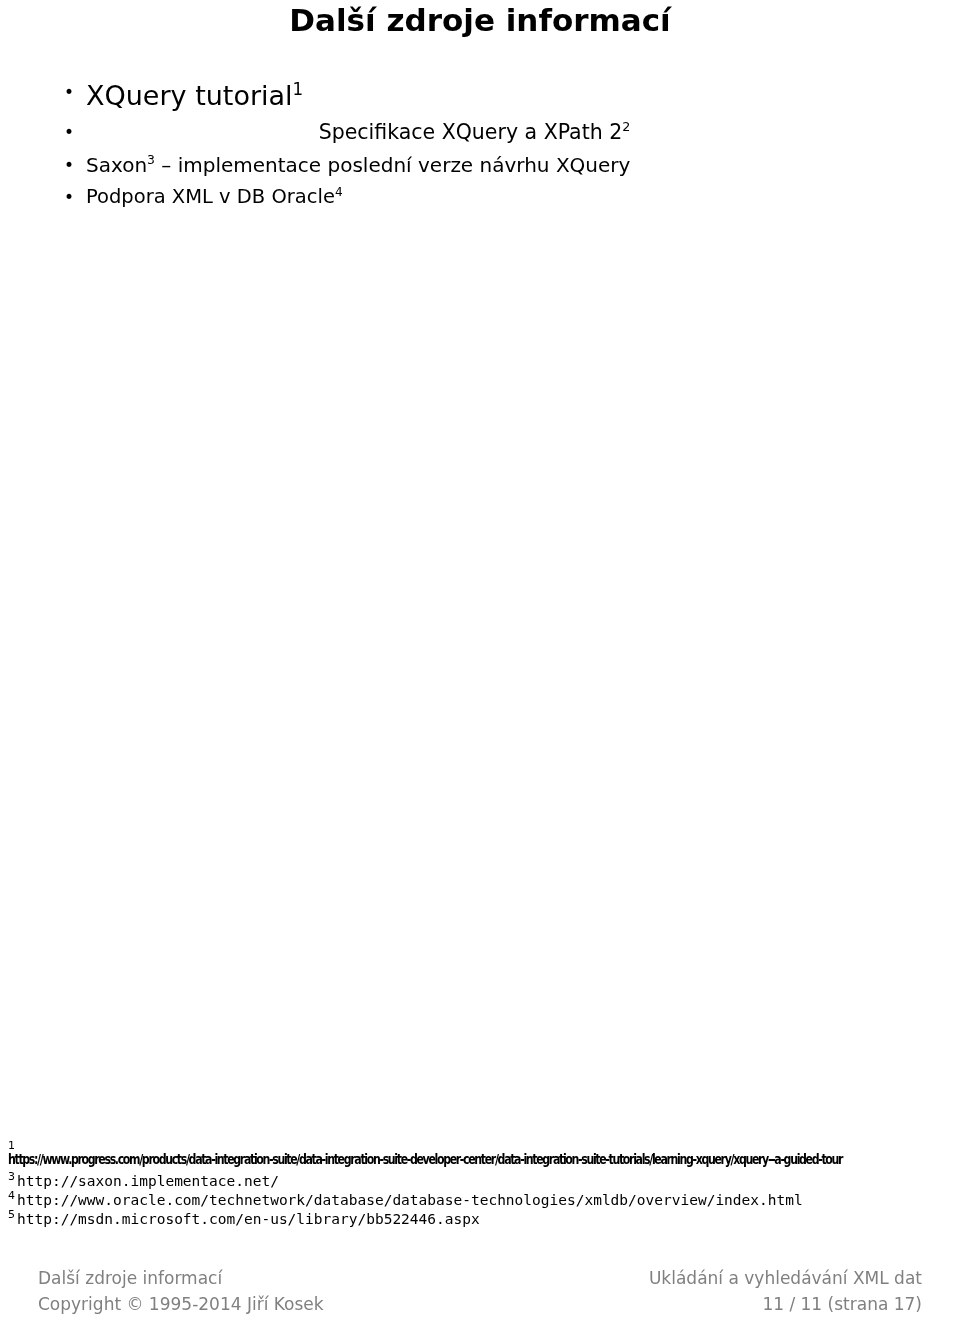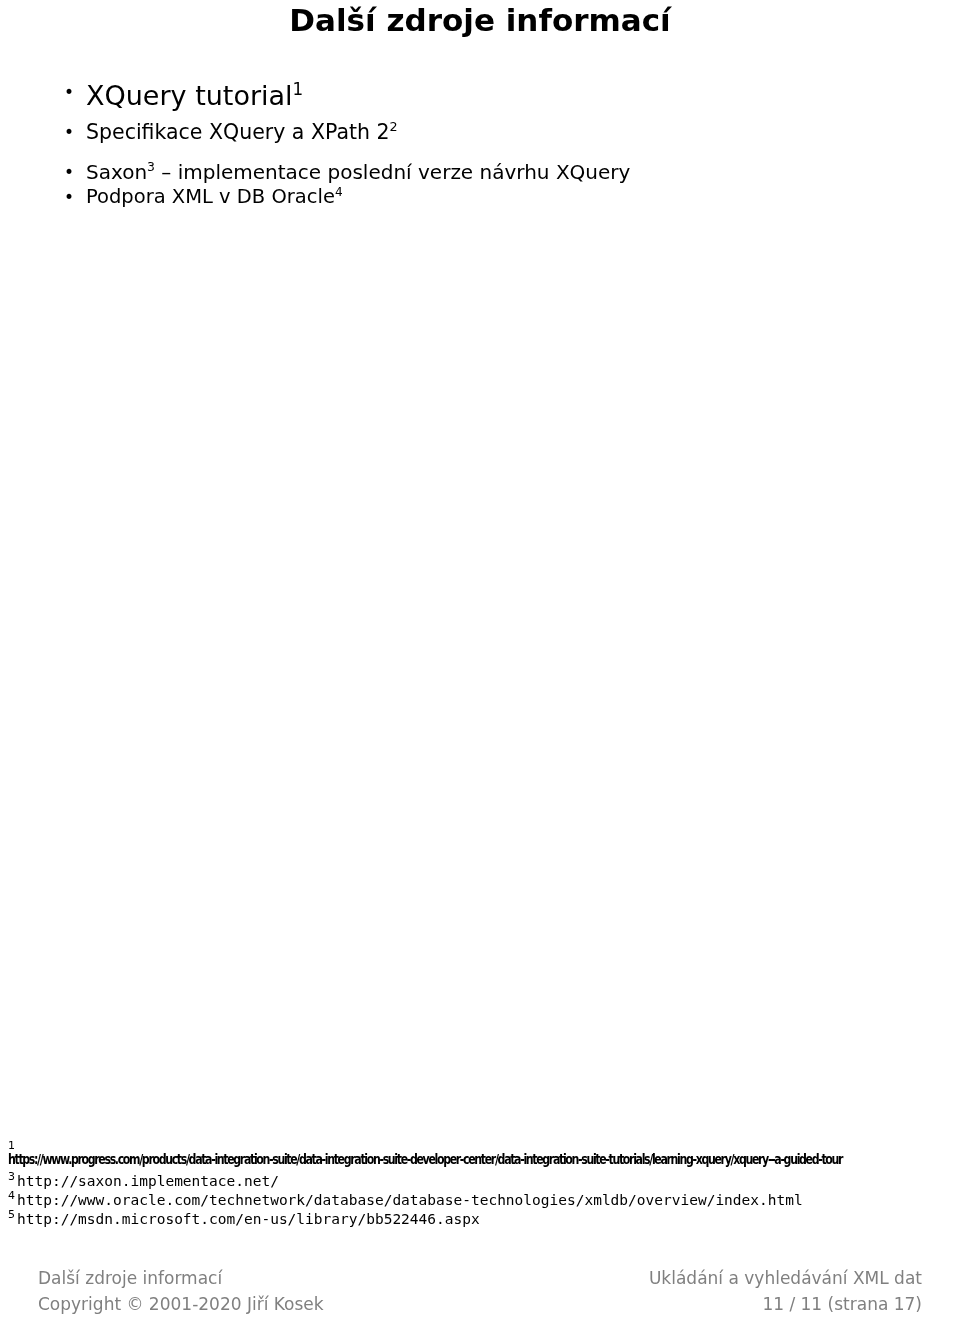--- a/index.html
+++ b/index.html
@@ -41,22 +41,22 @@
   }
   .bullets li {
     position: relative;
     padding-left: 28px;
     font-size: 21px;
     line-height: 1.0;
     margin-bottom: 12px;
     white-space: nowrap;
   }
   .bullets li.b1 { font-size: 27px; margin-bottom: 13px; }
-  .bullets li.b2 { font-size: 20.5px; margin-bottom: 19px; }
-  .bullets li.b3 { font-size: 20px; margin-bottom: 5px; text-align: right; }
+  .bullets li.b2 { font-size: 20.5px; margin-bottom: 12px; text-align: right; }
+  .bullets li.b3 { font-size: 20px; margin-bottom: 12px; text-align: right; }
   .bullets li.b4 { font-size: 19.5px; margin-bottom: 11px; }
   .bullets li.b5 { font-size: 19px; }
   .bullets li::before {
     content: "\2022";
     position: absolute;
     left: 6px;
     top: 0;
     font-size: 17px;
     line-height: 1.25;
   }
@@ -152,18 +152,18 @@
     <span class="fn-row"><span class="mk">4</span><span>http://www.oracle.com/technetwork/database/database-technologies/xmldb/overview/index.html</span></span>
     <span class="fn-row"><span class="mk">5</span><span>http://msdn.microsoft.com/en-us/library/bb522446.aspx</span></span>
   </div>
 
   <div class="footer">
     <div class="row">
       <span class="left">Další zdroje informací</span>
       <span class="right">Ukládání a vyhledávání XML dat</span>
     </div>
     <div class="row row2">
-      <span class="left">Copyright © 2001-2020 Jiří Kosek</span>
+      <span class="left">Copyright © 1995-2014 Jiří Kosek</span>
       <span class="right">11 / 11  (strana 17)</span>
     </div>
   </div>
 
 </div>
 
 </body></html>

